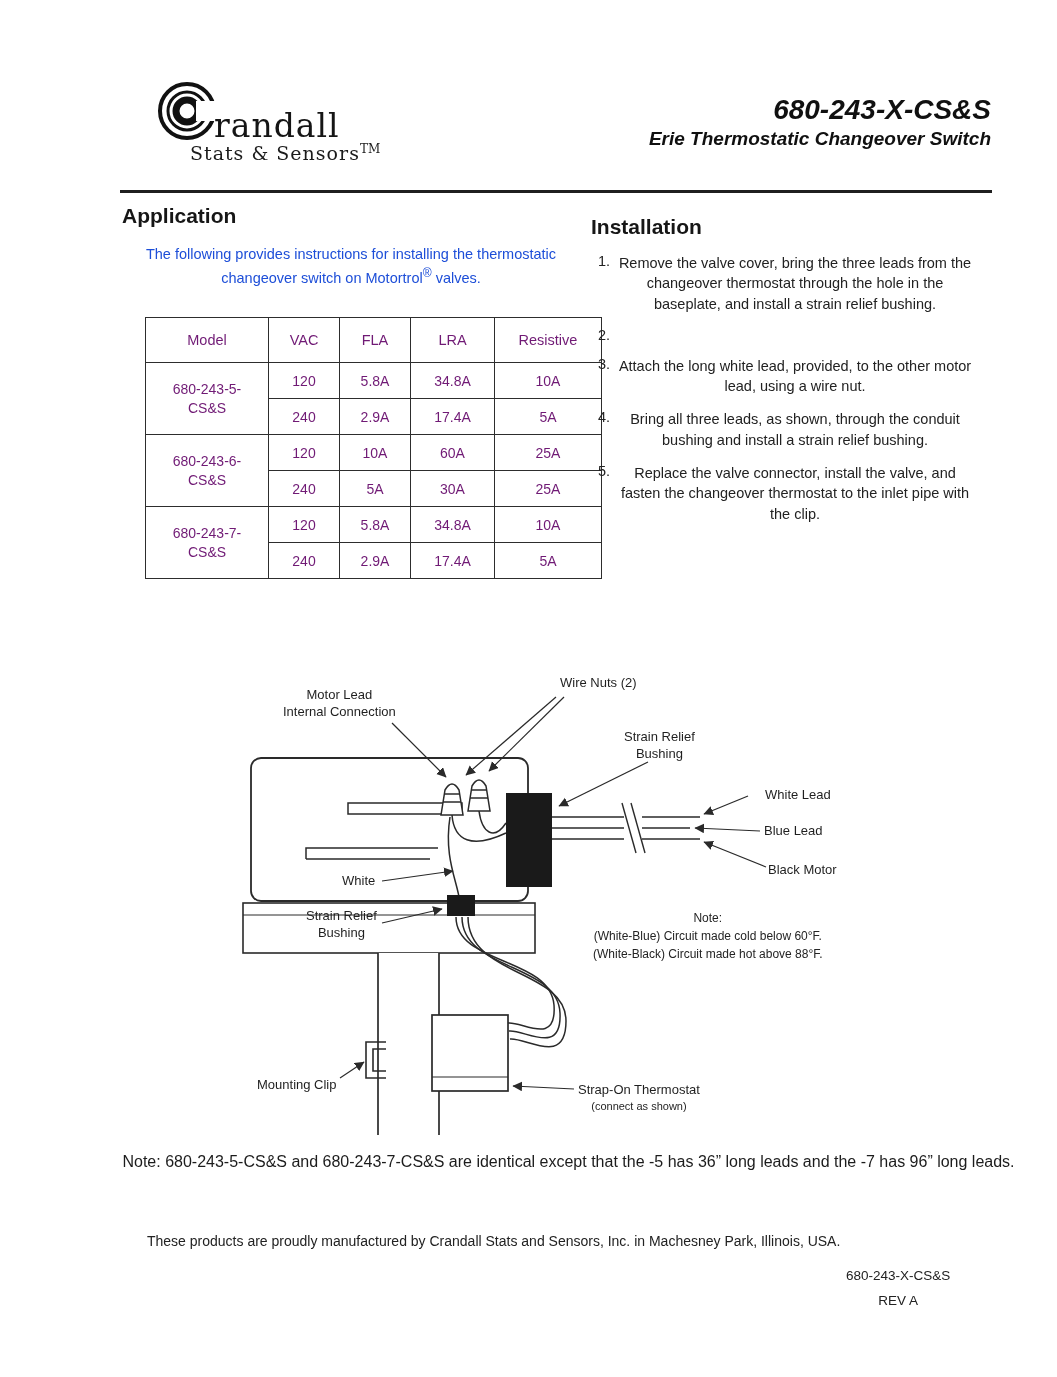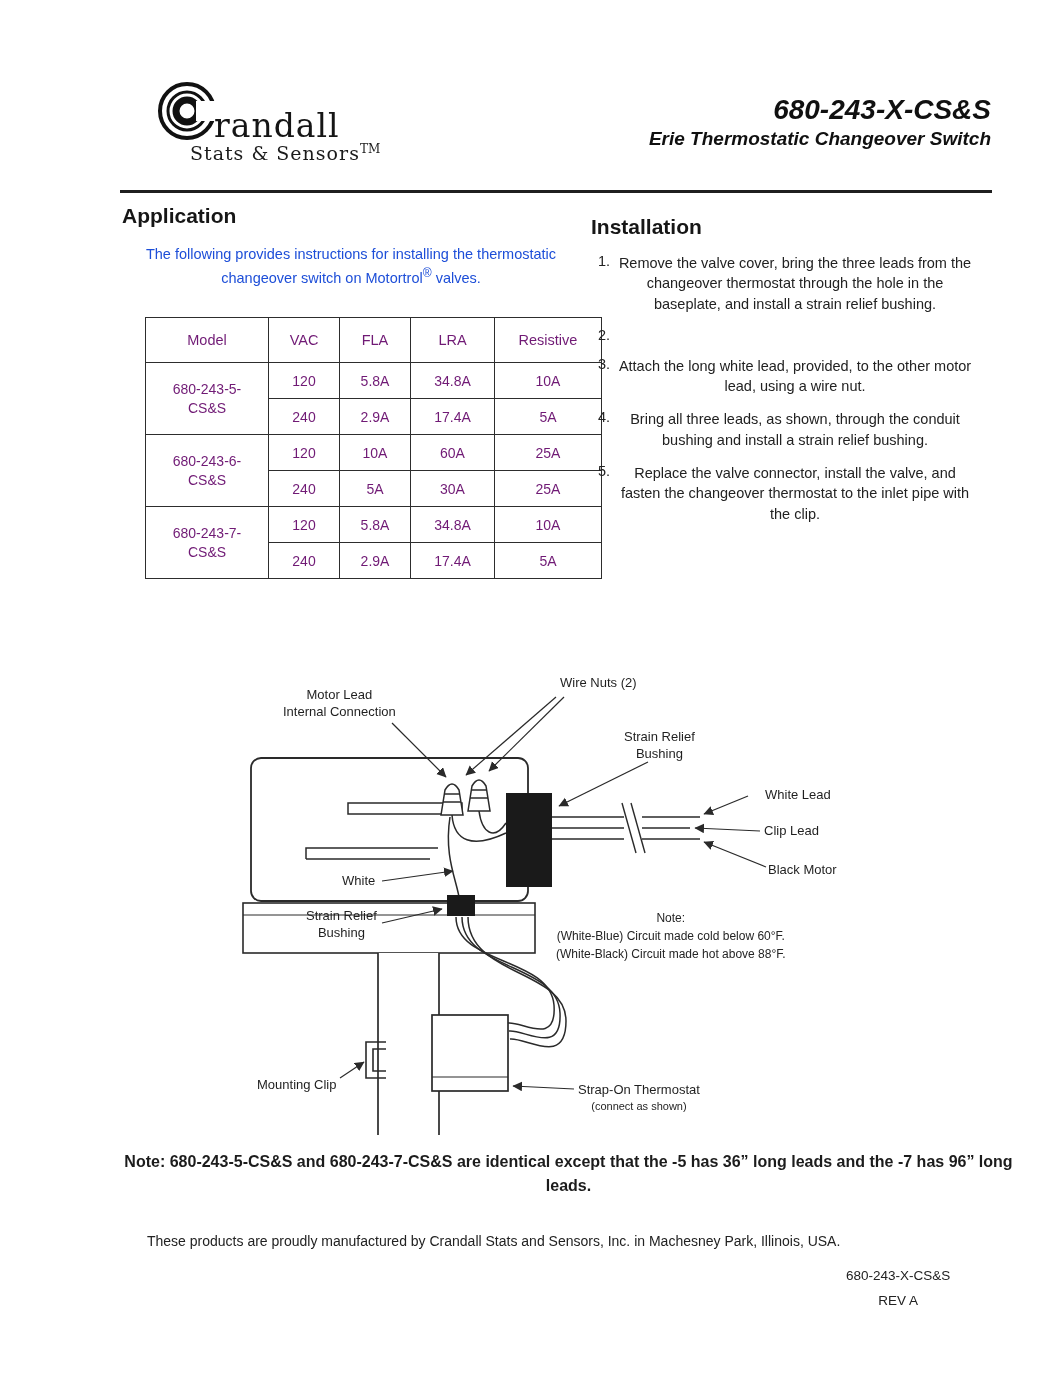--- a/index.html
+++ b/index.html
@@ -45,21 +45,21 @@
   .step-text{width:356px;font-size:14.5px;line-height:1.4;color:#222;}
 
   
   .diagram{left:0;top:665px;width:1057px;height:485px;}
   .diagram svg{position:absolute;left:0;top:0;}
   .dlabel{position:absolute;font-size:13px;color:#1f1f1f;line-height:1.3;white-space:nowrap;}
   .dnote{position:absolute;font-size:12px;color:#242424;line-height:1.5;white-space:nowrap;}
   .small-line{font-size:11px;}
 
   
-  .bottom-note{left:121px;top:1150px;width:895px;font-size:16px;line-height:1.5;color:#1c1c1c;font-weight:bold;}
+  .bottom-note{left:121px;top:1150px;width:895px;font-size:16px;line-height:1.5;color:#1c1c1c;}
   .mfg-note{left:147px;top:1233px;font-size:14px;color:#222;}
   .docnum{left:846px;top:1264px;font-size:13.5px;color:#222;line-height:1.85;}
 </style>
 </head>
 <body>
 
 <div class="page">
 
   <div class="abs logo">
     <div class="logo-row">
@@ -262,28 +262,28 @@
     <div class="dlabel" style="left:283px;top:22px;">
       <div>Motor Lead</div>
       <div>Internal Connection</div>
     </div>
     <div class="dlabel" style="left:560px;top:10px;">Wire Nuts (2)</div>
     <div class="dlabel" style="left:624px;top:64px;">
       <div>Strain Relief</div>
       <div>Bushing</div>
     </div>
     <div class="dlabel" style="left:752px;top:122px;margin-left:13px;">White Lead</div>
-    <div class="dlabel" style="left:764px;top:158px;">Clip Lead</div>
+    <div class="dlabel" style="left:764px;top:158px;">Blue Lead</div>
     <div class="dlabel" style="left:768px;top:197px;">Black Motor</div>
     <div class="dlabel" style="left:342px;top:208px;">White</div>
     <div class="dlabel" style="left:306px;top:243px;">
       <div>Strain Relief</div>
       <div>Bushing</div>
     </div>
-    <div class="dnote" style="left:556px;top:244px;">
+    <div class="dnote" style="left:593px;top:244px;">
       <div>Note:</div>
       <div>(White-Blue) Circuit made cold below 60°F.</div>
       <div>(White-Black) Circuit made hot above 88°F.</div>
     </div>
     <div class="dlabel" style="left:257px;top:412px;">Mounting Clip</div>
     <div class="dlabel" style="left:578px;top:417px;">
       <div>Strap-On Thermostat</div>
       <div class="small-line">(connect as shown)</div>
     </div>
   </div>

